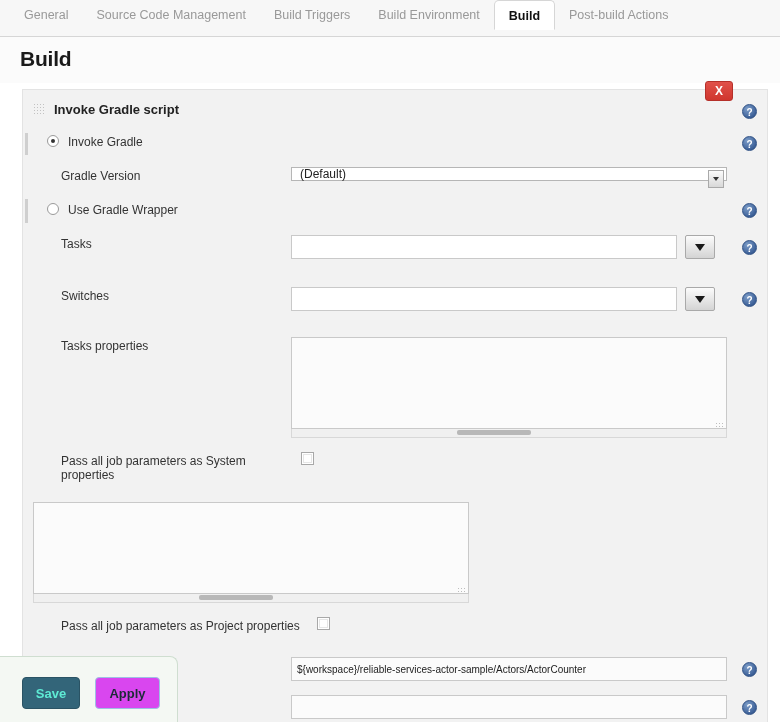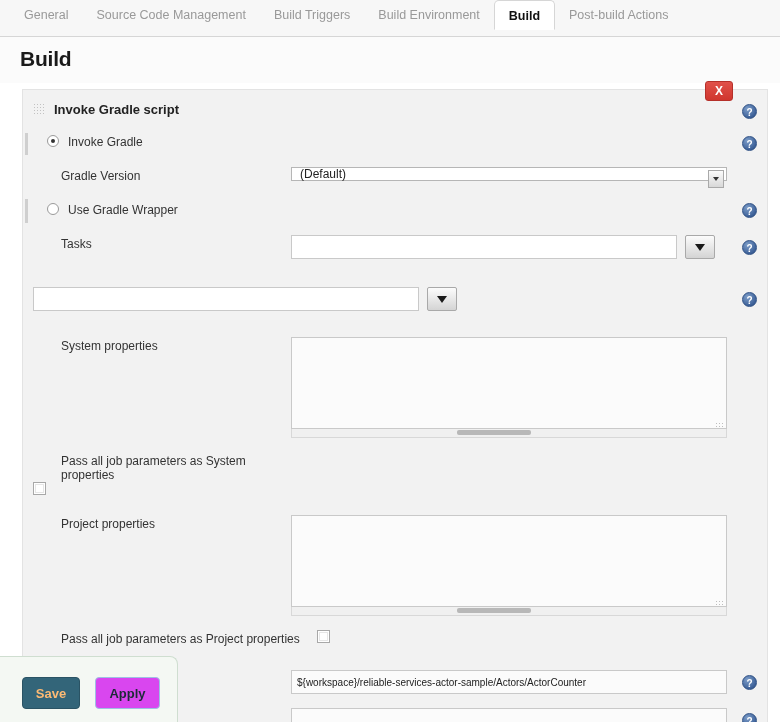--- a/index.html
+++ b/index.html
@@ -302,21 +302,21 @@
     font-size: 13px;
     font-weight: bold;
     display: flex; align-items: center; justify-content: center;
     cursor: pointer;
     box-sizing: border-box;
   }
   .btn-save {
     left: 22px; width: 58px;
     background: #336579;
     border: 1px solid #2a5364;
-    color: #fdba74;
+    color: #5eead4;
   }
   .btn-apply {
     left: 95px; width: 65px;
     background: #d946ef;
     border: 1px solid #9dc0e3;
     color: #1d2a38;
   }
 </style>
 </head>
 <body>
@@ -373,45 +373,45 @@
     <div class="row" style="margin-top:12px;">
       <div class="lbl lbl-indent">Tasks</div>
       <div class="field-col" style="display:flex;">
         <input class="inp white" style="width: 386px; height: 24px;" type="text" value="">
         <div class="combo-btn"></div>
       </div>
       <div class="help" style="top:5px;">?</div>
     </div>
 
     <div class="row" style="margin-top:28px;">
+      <div class="lbl lbl-indent">Switches</div>
       <div class="field-col" style="display:flex;">
         <input class="inp white" style="width: 386px; height: 24px;" type="text" value="">
         <div class="combo-btn"></div>
       </div>
       <div class="help" style="top:5px;">?</div>
     </div>
 
     <div class="row" style="margin-top:26px;">
-      <div class="lbl lbl-indent">System properties</div>
+      <div class="lbl lbl-indent">Tasks properties</div>
       <div class="field-col ta-wrap">
         <textarea class="ta" style=""></textarea>
         <span class="ta-grip"></span>
         <div class="ta-scroll">
           <div class="ta-scroll-thumb"></div>
         </div>
       </div>
     </div>
 
-    <div class="row" style="margin-top:14px;flex-direction:column;">
+    <div class="row" style="margin-top:14px;">
       <div class="lbl lbl-indent" style="width:268px;">Pass all job parameters as System properties</div>
       <div class="chk"></div>
     </div>
 
     <div class="row" style="margin-top:20px;">
-      <div class="lbl lbl-indent">Project properties</div>
       <div class="field-col ta-wrap">
         <textarea class="ta" style=""></textarea>
         <span class="ta-grip"></span>
         <div class="ta-scroll">
           <div class="ta-scroll-thumb"></div>
         </div>
       </div>
     </div>
 
     <div class="row" style="margin-top:14px;gap:16px;">

